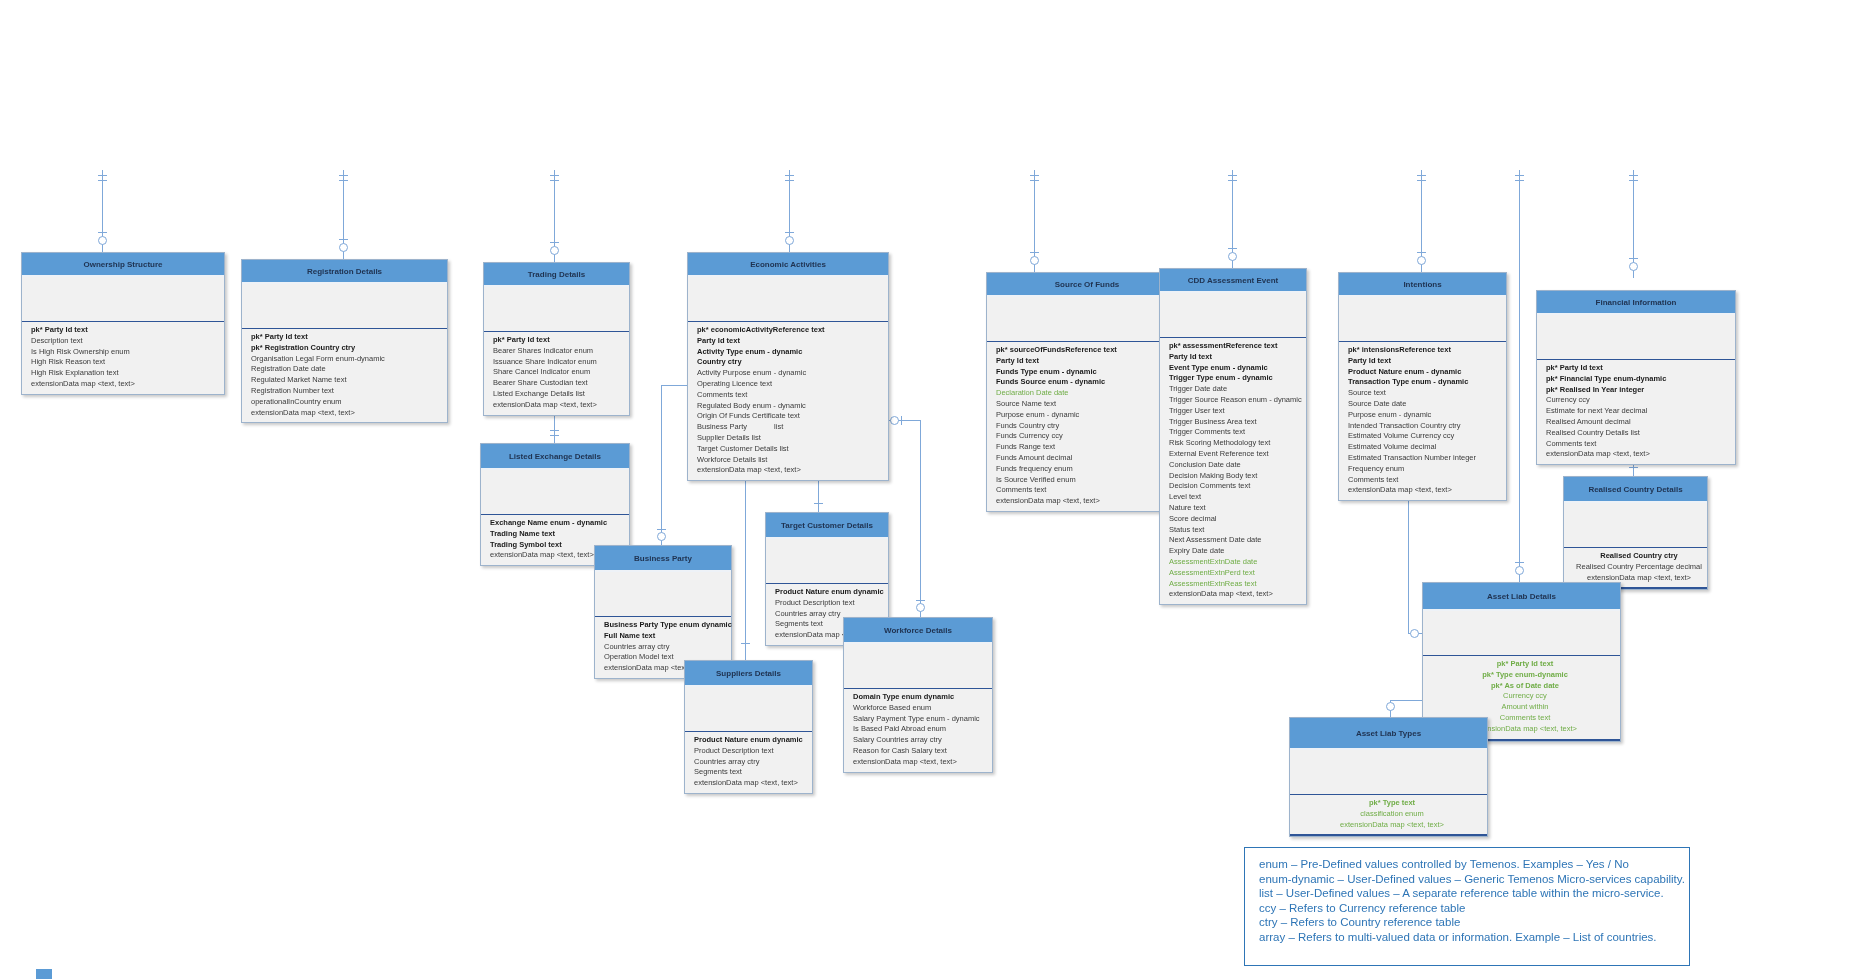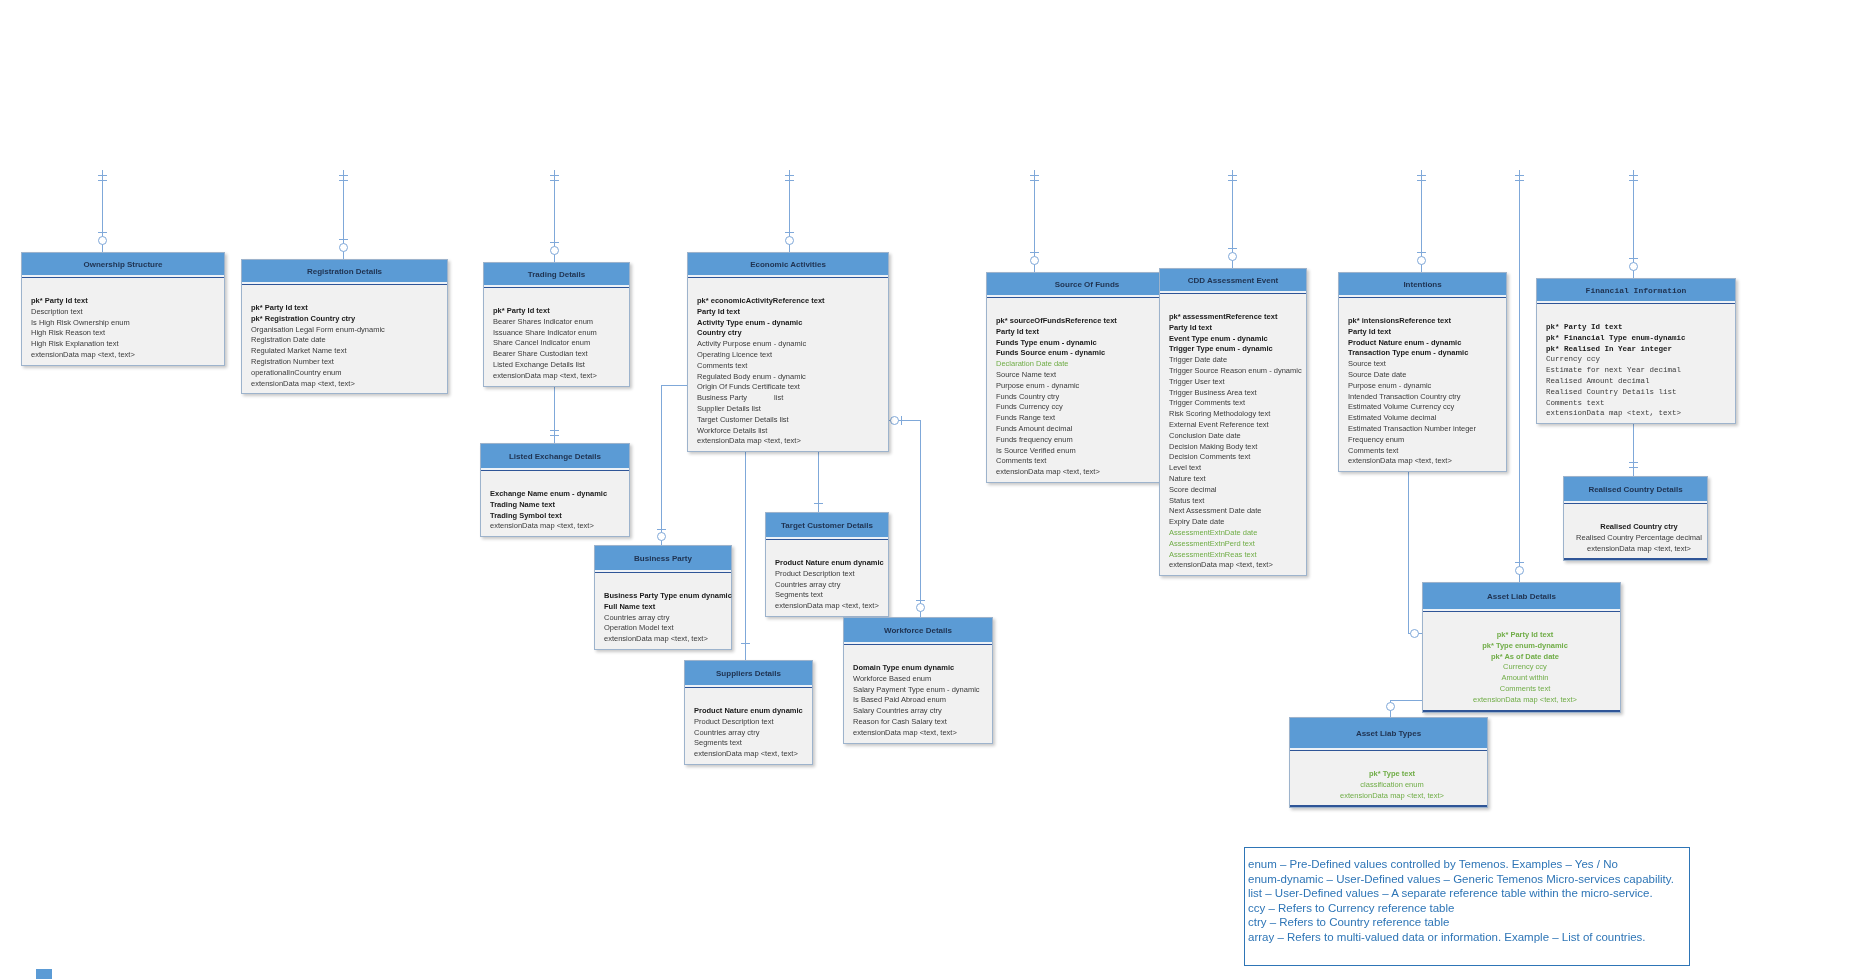--- a/index.html
+++ b/index.html
@@ -11,34 +11,34 @@
   .dd-header{height:34px;background:#5b9bd5;border:1px solid #548235;
     display:flex;align-items:center;justify-content:center;
     font-size:11px;font-weight:600;color:#1f3250;box-shadow:2px 2px 2px rgba(0,0,0,.18);}
   .dd-body{height:41px;background:#f1f1f1;border:1px solid #d6d6d6;border-top:none;
     box-shadow:2px 2px 2px rgba(0,0,0,.12);}
   .dd-body span{display:inline-block;margin:11px 0 0 18px;font-size:7.5px;font-weight:bold;color:#262626;}
   
   .entity{position:absolute;box-shadow:2px 2px 3px rgba(0,0,0,.22);border:1px solid #9db3cc;background:#f1f1f1;}
   .e-header{background:#5b9bd5;display:flex;align-items:center;justify-content:center;
     font-size:8px;font-weight:bold;color:#1f3250;border-bottom:2px solid #eef2f7;}
-  .e-body{border-top:1px solid #2f5597;padding:18px 2px 4px 9px;}
+  .e-body{border-top:1px solid #2f5597;padding:3px 2px 4px 9px;margin-top:44px;}
   .e-body.ul{border-bottom:2px solid #2f5597;text-align:center;}
   .field{display:block;font-size:7.5px;line-height:10.8px;color:#3b3b3b;white-space:pre;}
   .f-b{font-weight:bold;color:#1a1a1a;}
   .f-g{color:#70ad47;}
   .f-gb{color:#70ad47;font-weight:bold;}
   
   .cline{position:absolute;background:#7fa8d9;}
   .ccircle{position:absolute;width:7px;height:7px;border:1px solid #7fa8d9;border-radius:50%;background:#fff;}
   .chtick{position:absolute;width:9px;height:1px;background:#7fa8d9;}
   .cvtick{position:absolute;width:1px;height:9px;background:#7fa8d9;}
   
   .legend{position:absolute;left:1244px;top:847px;width:446px;height:119px;
-    border:1px solid #2e75b6;background:#fff;padding:9px 8px 0 3px;box-sizing:border-box;}
+    border:1px solid #2e75b6;background:#fff;padding:9px 8px 0 14px;box-sizing:border-box;}
   .legend-line{font-size:11.5px;line-height:14.6px;color:#2e75b6;white-space:nowrap;}
   .stray{position:absolute;left:36px;top:969px;width:16px;height:10px;background:#5b9bd5;}
 </style>
 </head>
 <body>
 
 <div id="canvas">
 
   <div id="connector-layer">
       <div class="cline" style="left: 102px; top: 170px; width: 1px; height: 82px;"></div>
@@ -239,21 +239,21 @@
           <span class="field">Purpose enum - dynamic</span>
           <span class="field">Intended Transaction Country ctry</span>
           <span class="field">Estimated Volume Currency ccy</span>
           <span class="field">Estimated Volume decimal</span>
           <span class="field">Estimated Transaction Number integer</span>
           <span class="field">Frequency enum</span>
           <span class="field">Comments text</span>
           <span class="field">extensionData map &lt;text, text&gt;</span>
         </div>
       </div>
-      <div class="entity" style="left: 1536px; top: 278px; width: 198px; font-family: Liberation Mono, monospace;">
+      <div class="entity" style="left: 1536px; top: 290px; width: 198px;">
         <div class="e-header" style="height: 22px;">Financial Information</div>
         <div class="e-body">
           <span class="field f-b">pk* Party Id text</span>
           <span class="field f-b">pk* Financial Type enum-dynamic</span>
           <span class="field f-b">pk* Realised In Year integer</span>
           <span class="field">Currency ccy</span>
           <span class="field">Estimate for next Year decimal</span>
           <span class="field">Realised Amount decimal</span>
           <span class="field">Realised Country Details list</span>
           <span class="field">Comments text</span>

